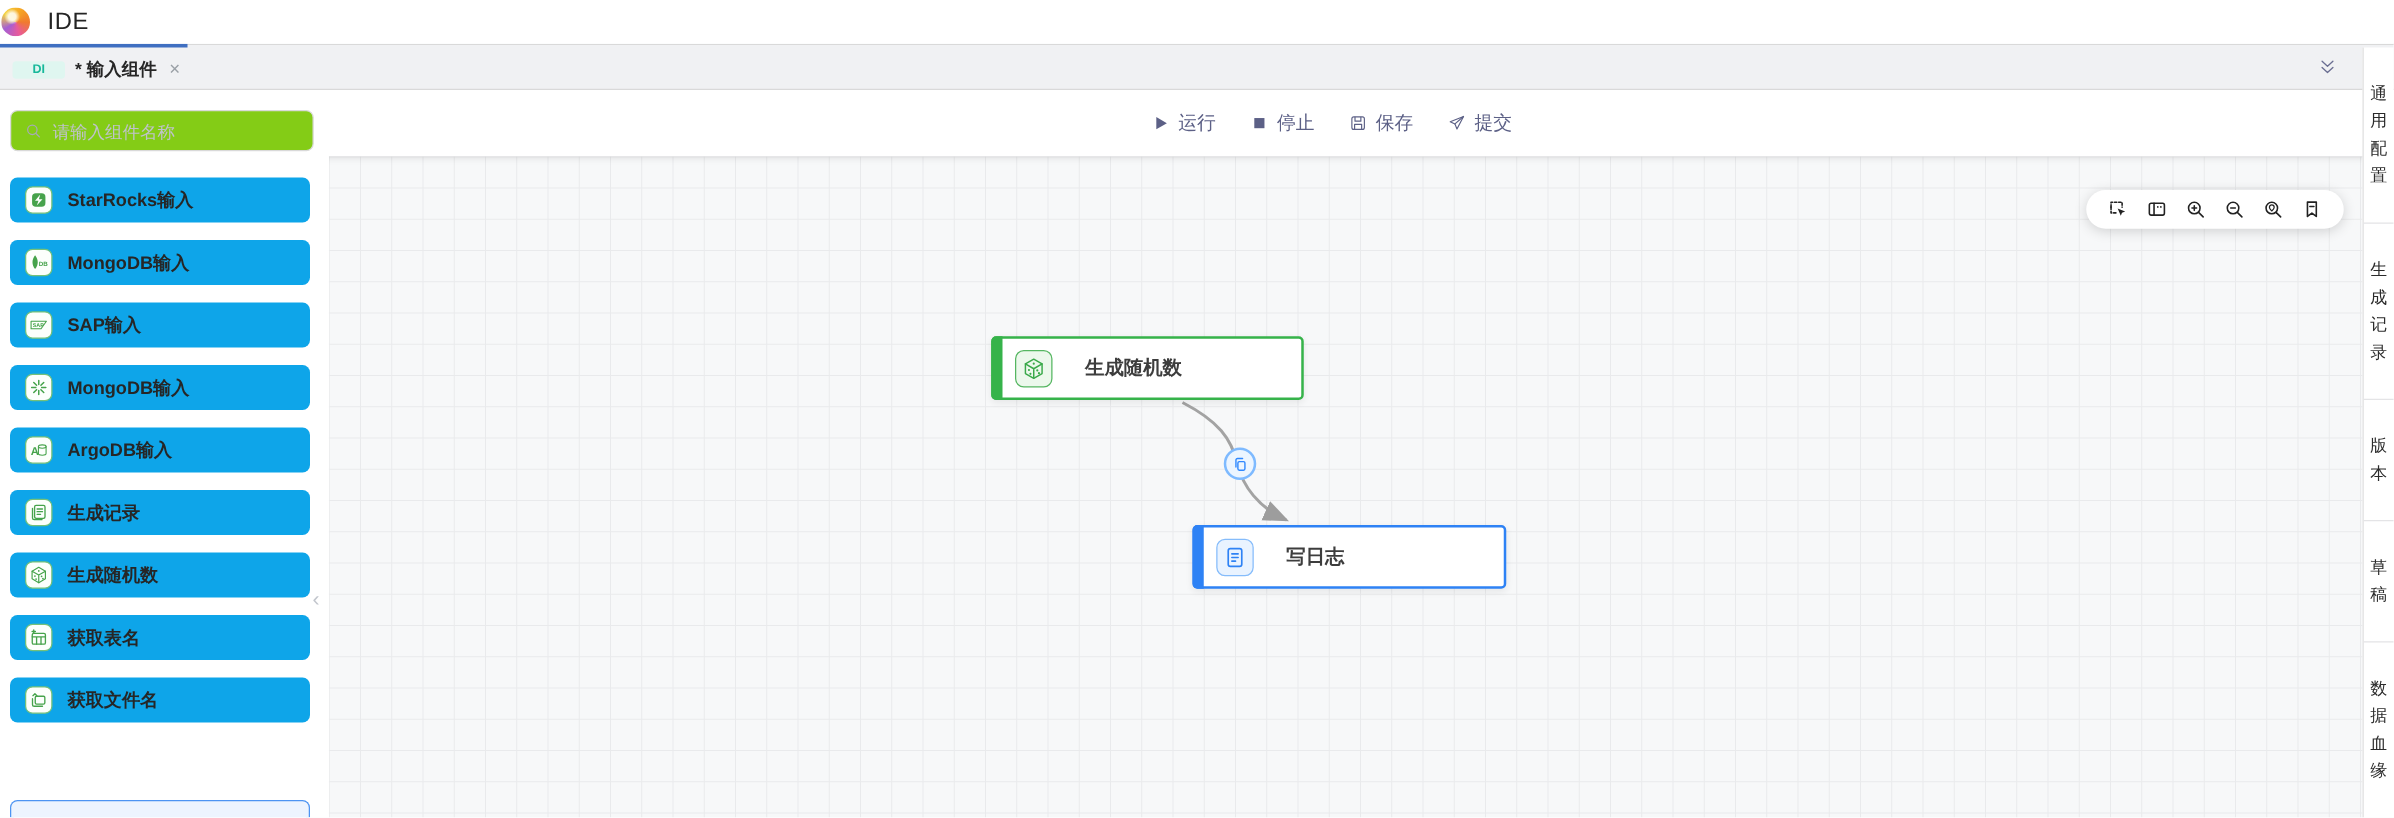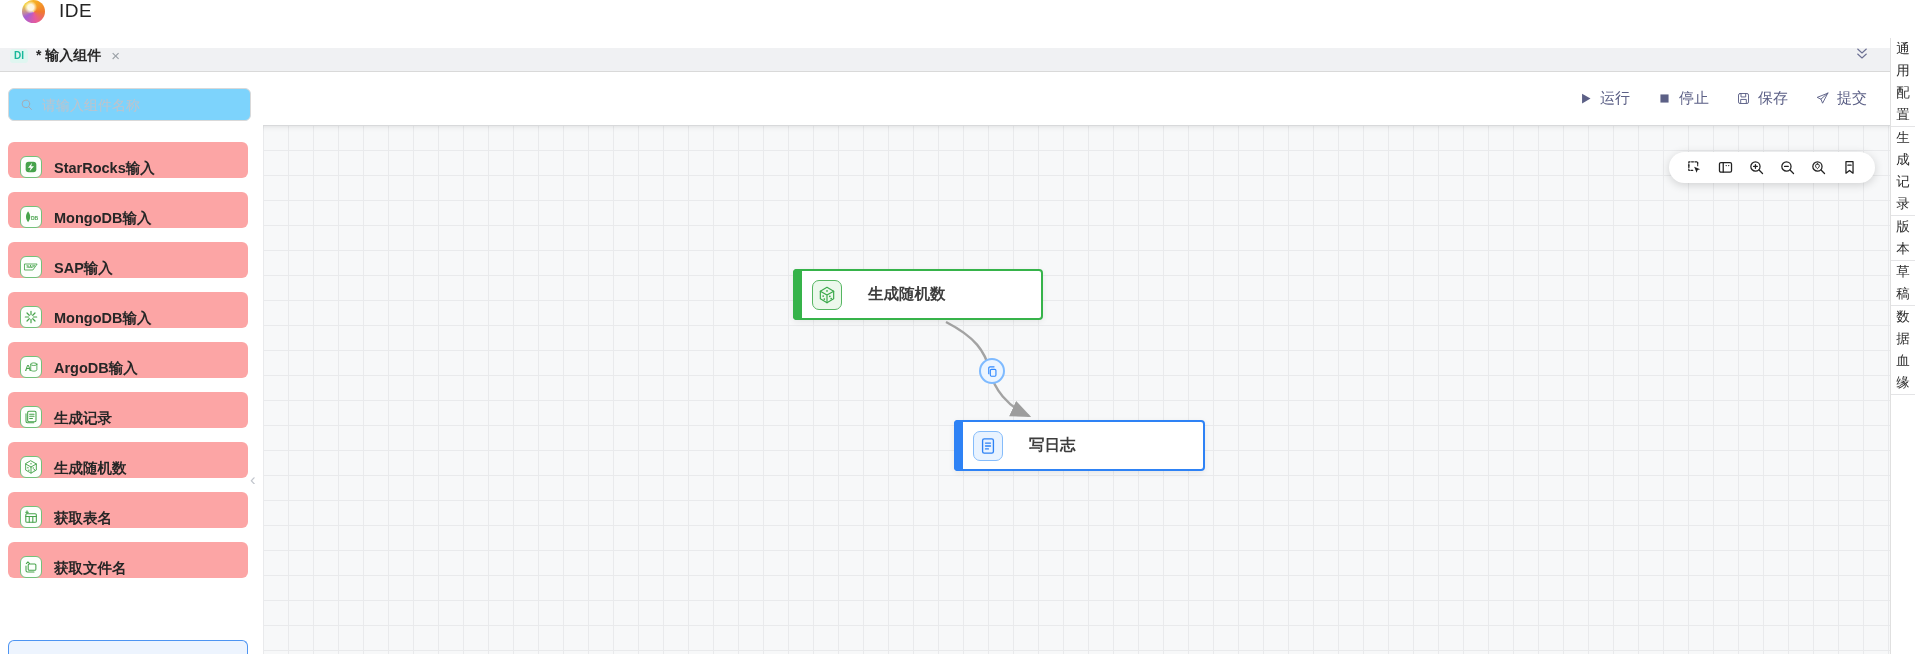--- a/index.html
+++ b/index.html
@@ -1,63 +1,63 @@
 <!DOCTYPE html>
 <html><head>
 <meta charset="utf-8">
 <style>
   * { margin:0; padding:0; box-sizing:border-box; }
   html,body { width:1915px; height:654px; overflow:hidden; background:#fff;
     font-family:"Liberation Sans","DejaVu Sans",sans-serif; }
   body { position:relative; }
 
   
-  .topbar { position:absolute; left:0; top:0; width:100%; height:48px; background:#fff;
-    display:flex; align-items:flex-start; padding-left:22px; z-index:5; }
+  .topbar { position:absolute; left:0; top:0; width:100%; height:35px; background:#fff;
+    display:flex; align-items:center; padding-left:1px; z-index:5; }
   .logo { width:23px; height:23px; border-radius:50%;
     background:
       radial-gradient(circle at 38% 32%, rgba(255,255,255,.85) 0 14%, rgba(255,255,255,0) 30%),
       conic-gradient(from 20deg, #f6a723, #f07a2e, #e85a9b, #a55fd4, #f3d43c, #f6a723); }
   .app-title { margin-left:14px; font-size:19px; color:#242424; letter-spacing:.5px; }
 
   
   .tabbar { position:absolute; left:0; top:35px; width:100%; height:37px; background:#f0f1f3;
     border-top:1px solid #d9d9d9; border-bottom:1px solid #d9d9d9; z-index:4; }
   .tab { position:absolute; left:0; top:-1px; height:38px; width:150px;
     border-top:3px solid #3f6fc1; display:flex; align-items:center; gap:8px; padding:0 10px; cursor:pointer; }
   .tab-badge { background:#dff6f0; color:#17b89a; font-size:10px; font-weight:bold;
-    padding:2px 4px; border-radius:3px; line-height:1; }
+    padding:2px 16px; border-radius:3px; line-height:1; }
   .tab-label { font-size:14px; color:#262626; white-space:nowrap;font-weight:bold; }
   .tab-close { color:#9aa0a6; font-size:15px; line-height:1; margin-left:2px; }
   .tab-collapse { position:absolute; right:45px; top:50%; transform:translateY(-50%);
     width:16px; height:16px; color:#6b6f92; cursor:pointer; }
 
   
   .leftpanel { position:absolute; left:0; top:72px; width:263px; bottom:0; background:#fff; z-index:3; }
   .searchbox { position:absolute; left:8px; top:16px; width:243px; height:33px;
-    border:1px solid #d9d9d9; border-radius:6px; background:#7dd3fc;
+    border:1px solid #d9d9d9; border-radius:6px; background:#84cc16;
     display:flex; align-items:center; padding:0 10px; gap:8px; }
   .searchbox .sicon { width:15px; height:15px; color:#a6abb5; flex:none; }
   .searchbox input { border:none; outline:none; flex:1; font-size:14px; color:#333;
     font-family:inherit; background:transparent; }
   .searchbox input::placeholder { color:#bfc3cb; }
   .complist { position:absolute; left:8px; top:70px; right:15px; }
-  .comp-item { height:36px; margin-bottom:14px; background:#fca5a5; border-radius:6px;
-    display:flex; align-items:flex-end; padding-left:12px; cursor:grab; }
+  .comp-item { height:36px; margin-bottom:14px; background:#0ea5e9; border-radius:6px;
+    display:flex; align-items:center; padding-left:12px; cursor:grab; }
   .comp-icon { width:22px; height:22px; border:1.3px solid #74c17a; border-radius:6px;
     background:#fcfffc; color:#46a34b; display:flex; align-items:center; justify-content:center; flex:none; }
   .comp-icon svg { width:16px; height:16px; }
   .comp-label { margin-left:12px; font-size:14.5px; font-weight:600; color:#262626; white-space:nowrap; }
   .comp-partial { position:absolute; left:8px; right:15px; bottom:0; height:14px;
     background:#edf4fe; border:1.5px solid #4d94f2; border-bottom:none; border-radius:6px 6px 0 0; }
   .panel-collapse { position:absolute; left:250px; top:398px; font-size:17px; color:#c2c6cd; cursor:pointer; }
 
   
   .toolstrip { position:absolute; left:263px; top:72px; right:25px; height:53px; background:#fff;
-    display:flex; align-items:center; justify-content:flex-end; gap:27px; padding-right:23px; z-index:3; }
+    display:flex; align-items:center; justify-content:center; gap:27px; padding-right:23px; z-index:3; }
   .tool-btn { display:flex; align-items:center; gap:7px; color:#5c6086; font-size:15px; cursor:pointer; }
   .tool-btn svg { width:15px; height:15px; }
 
   
   .canvas { position:absolute; left:263px; top:125px; right:25px; bottom:0;
     background-color:#f7f8f9;
     background-image:linear-gradient(#e9eaec 1px, transparent 1px),
                      linear-gradient(90deg, #e9eaec 1px, transparent 1px);
     background-size:25px 25px;
     box-shadow:inset 0 7px 7px -7px rgba(0,0,0,.16); z-index:1; }
@@ -80,21 +80,21 @@
   .node-blue  .node-icon { border:1.5px solid #85bcfb; background:#e9f3ff; color:#2e82f5; }
   .node-label { margin-left:26px; font-size:15.5px; font-weight:600; color:#3d3d3d; white-space:nowrap; }
   .edge-badge { position:absolute; left:716px; top:233px; width:26px; height:26px; border-radius:50%;
     background:#ecf5ff; border:2px solid #7ebaff; color:#2f88ff; display:flex; align-items:center;
     justify-content:center; z-index:3; cursor:pointer; }
   .edge-badge svg { width:15px; height:15px; }
 
   
   .rightpanel { position:absolute; right:0; top:38px; width:25px; bottom:0; background:#fff;
     border-left:1px solid #e0e0e0; z-index:5; }
-  .vtab { border-bottom:1px solid #e4e4e6; padding:0 0; cursor:pointer; }
+  .vtab { border-bottom:1px solid #e4e4e6; padding:26px 0; cursor:pointer; }
   .vtab span { display:block; width:16px; margin:0 auto; font-size:13.5px; line-height:22px;
     color:#2b2b2b; text-align:center; word-break:break-all; }
 </style>
 </head>
 <body>
 
 <header class="topbar">
   <div class="logo"></div>
   <div class="app-title">IDE</div>
 </header>

